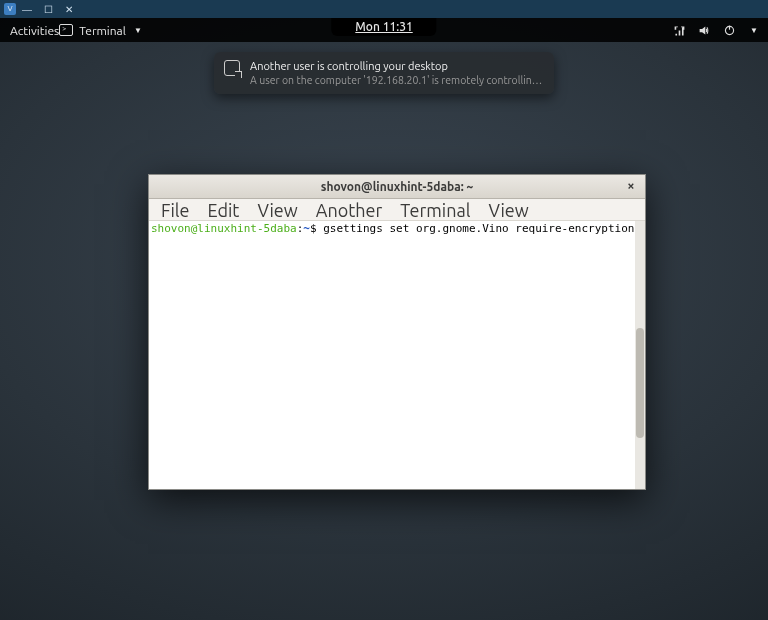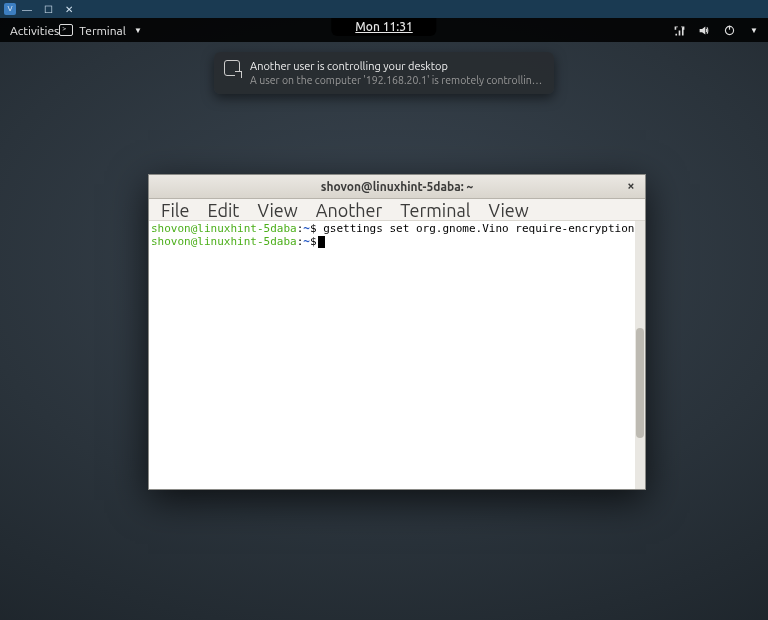--- a/index.html
+++ b/index.html
@@ -186,20 +186,19 @@
     <div class="term-menubar">
       <span class="m">File</span>
       <span class="m">Edit</span>
       <span class="m">View</span>
       <span class="m">Another</span>
       <span class="m">Terminal</span>
       <span class="m">View</span>
     </div>
     <div class="term-body">
       <div class="term-line"><span class="ps-user">shovon@linuxhint-5daba</span><span>:</span><span class="ps-path">~</span><span>$</span> <span>gsettings set org.gnome.Vino require-encryption false</span></div>
-      <div class="term-line"><span class="ps-user">shovon@linuxhint-5daba</span><span>:</span><span class="ps-path">~</span><span>$</span><span class="cursor"></span></div>
       <div class="scrollbar">
         <div class="thumb"></div>
       </div>
     </div>
   </div>
 
 </div>
 
 </body></html>

